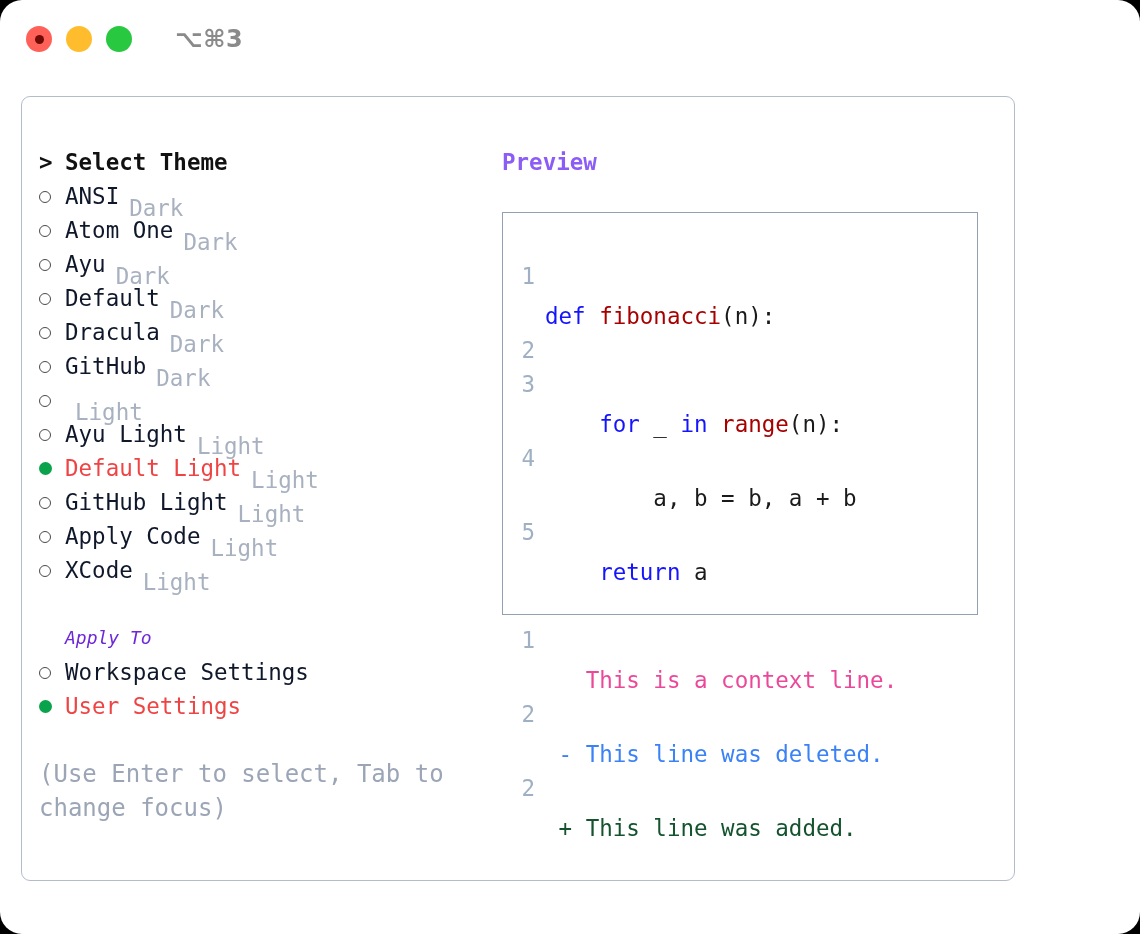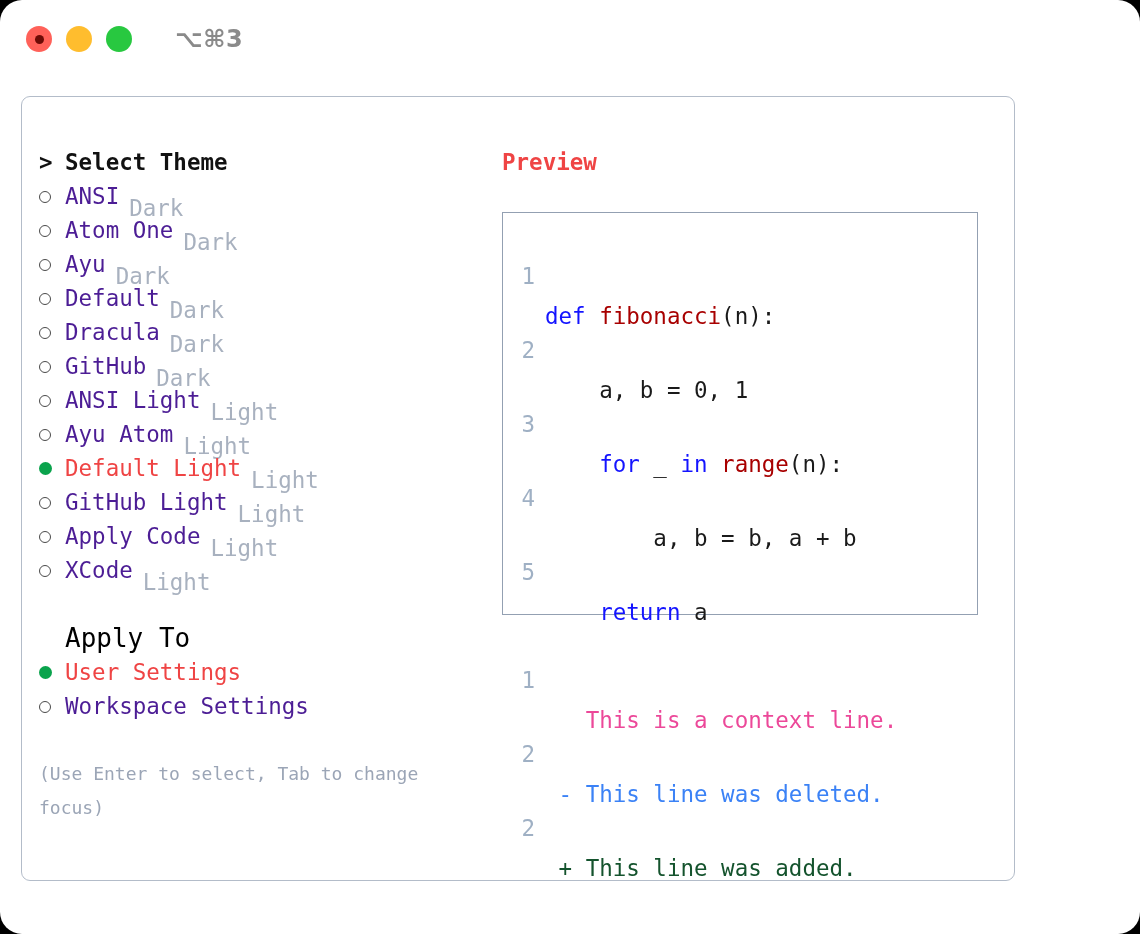--- a/index.html
+++ b/index.html
@@ -109,21 +109,21 @@
     display: inline-block;
     width: 26px;
     flex: 0 0 26px;
     font-size: 22.5px;
     color: #3a3a3a;
     text-align: left;
   }
   .header-row .marker { font-weight: 700; color: #111111; }
   .header-row .label  { font-weight: 700; color: #111111; }
 
-  .label { color: #4c1d95; }
+  .label { color: #0f172a; }
   .kind  { color: #a8b1bf; margin-left: 10px; margin-top: 24px; }
 
   .row.selected .marker { color: #0aa34c; }
   .row.selected .label  { color: #ef4444; }
 
   .dot-filled {
     display: inline-block;
     width: 13px; height: 13px;
     border-radius: 50%;
     background: #0aa34c;
@@ -140,43 +140,44 @@
     vertical-align: middle;
     position: relative;
     top: -1px;
   }
 
   .spacer-sm { height: 34px; }
 
   .section-title {
     height: 34px;
     line-height: 34px;
-    font-size: 26px;
-    color: #000000;
+    font-size: 18px;
+    color: #6d28d9;
     padding-left: 26px;
+    font-style: italic;
   }
 
   .hint {
     margin-top: 34px;
-    font-size: 18px;
+    font-size: 24px;
     line-height: 34px;
     color: #9ba5b6;
     width: 410px;
   }
 
   
   .right-pane {
     flex: 1;
     padding: 48px 0 0 0;
     box-sizing: border-box;
   }
   .preview-title {
     font-size: 22.5px;
     font-weight: 700;
-    color: #ef4444;
+    color: #8b5cf6;
     line-height: 34px;
     margin-left: 0;
   }
   .preview-box {
     margin-top: 33px;
     width: 476px;
     height: 403px;
     border: 1.6px solid #93a0b2;
     box-sizing: border-box;
     background: #ffffff;
@@ -255,26 +256,25 @@
               <span class="label">Dracula</span>
               <span class="kind">Dark</span>
             </div>
             <div class="row">
               <span class="marker"><span class="dot-empty"></span></span>
               <span class="label">GitHub</span>
               <span class="kind">Dark</span>
             </div>
             <div class="row">
               <span class="marker"><span class="dot-empty"></span></span>
-              <span class="label">ANSI Light</span>
-              <span class="kind">Light</span>
-            </div>
-            <div class="row">
-              <span class="marker"><span class="dot-empty"></span></span>
-              <span class="label">Ayu Atom</span>
+              <span class="kind">Light</span>
+            </div>
+            <div class="row">
+              <span class="marker"><span class="dot-empty"></span></span>
+              <span class="label">Ayu Light</span>
               <span class="kind">Light</span>
             </div>
             <div class="row selected">
               <span class="marker"><span class="dot-filled"></span></span>
               <span class="label">Default Light</span>
               <span class="kind">Light</span>
             </div>
             <div class="row">
               <span class="marker"><span class="dot-empty"></span></span>
               <span class="label">GitHub Light</span>
@@ -290,39 +290,39 @@
               <span class="label">XCode</span>
               <span class="kind">Light</span>
             </div>
           </div>
 
         <div class="spacer-sm"></div>
 
         <div class="section-title">Apply To</div>
 
         <div id="apply-list">
+            <div class="row">
+              <span class="marker"><span class="dot-empty"></span></span>
+              <span class="label">Workspace Settings</span>
+            </div>
             <div class="row selected">
               <span class="marker"><span class="dot-filled"></span></span>
               <span class="label">User Settings</span>
-            </div>
-            <div class="row">
-              <span class="marker"><span class="dot-empty"></span></span>
-              <span class="label">Workspace Settings</span>
             </div>
           </div>
 
         <div class="hint">(Use Enter to select, Tab to change focus)</div>
       </div>
 
       <div class="right-pane">
         <div class="preview-title">Preview</div>
         <div class="preview-box">
           <div id="code-block">
               <div class="code-line"><span class="ln">1</span><span class="code-text"><span class="tok-kw">def </span><span class="tok-fn">fibonacci</span><span class="tok-pl">(n):</span></span></div>
-              <div class="code-line"><span class="ln">2</span><span class="code-text"><span class="tok-pl">    a, b = 0, 1</span></span></div>
+              <div class="code-line"><span class="ln">2</span></div>
               <div class="code-line"><span class="ln">3</span><span class="code-text"><span class="tok-pl">    </span><span class="tok-kw">for</span><span class="tok-pl"> _ </span><span class="tok-kw">in</span><span class="tok-pl"> </span><span class="tok-fn">range</span><span class="tok-pl">(n):</span></span></div>
               <div class="code-line"><span class="ln">4</span><span class="code-text"><span class="tok-pl">        a, b = b, a + b</span></span></div>
               <div class="code-line"><span class="ln">5</span><span class="code-text"><span class="tok-pl">    </span><span class="tok-kw">return</span><span class="tok-pl"> a</span></span></div>
             </div>
           <div class="blank-line"></div>
           <div id="diff-block">
               <div class="code-line"><span class="ln">1</span><span class="code-text tok-ctx">   This is a context line.</span></div>
               <div class="code-line"><span class="ln">2</span><span class="code-text tok-del"> - This line was deleted.</span></div>
               <div class="code-line"><span class="ln">2</span><span class="code-text tok-add"> + This line was added.</span></div>
             </div>

